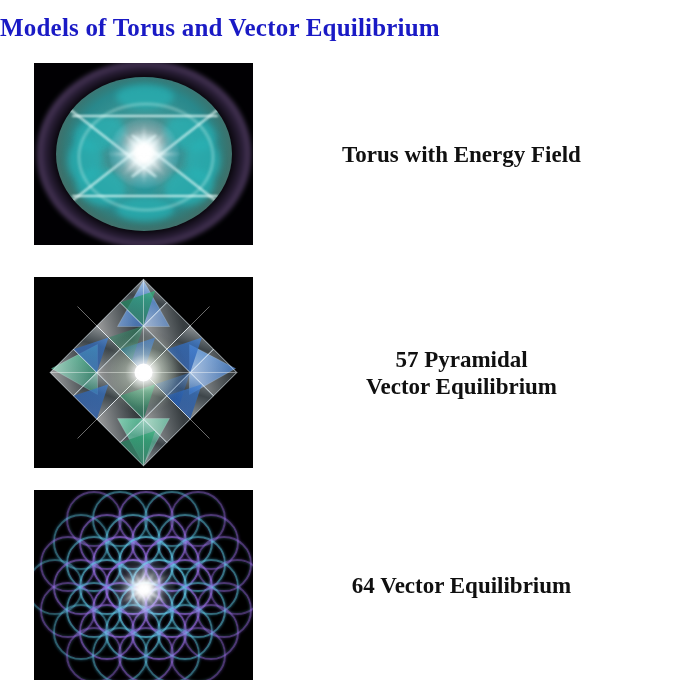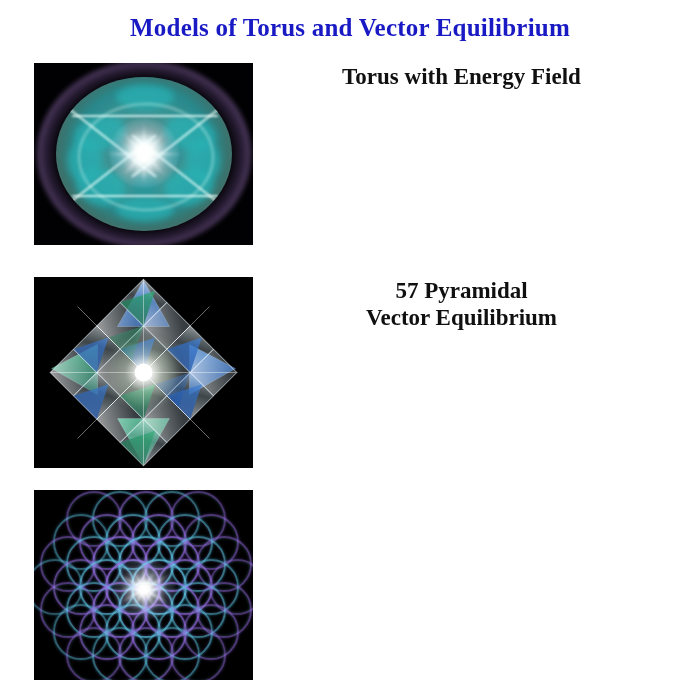--- a/index.html
+++ b/index.html
@@ -20,37 +20,37 @@
     height: 700px;
     background: #ffffff;
   }
 
   
   #page-title {
     position: absolute;
     left: 0;
     top: 13px;
     width: 700px;
-    text-align: center;
     font-family: "Liberation Serif", serif;
     font-weight: bold;
     font-size: 25px;
     line-height: 30px;
     letter-spacing: 0.2px;
     color: #1a1ac5;
     white-space: nowrap;
   }
 
   
   .model-row {
     position: absolute;
     left: 0;
     width: 700px;
     display: flex;
     flex-direction: row;
+    align-items: center;
   }
   #row-1 { top: 63px;  height: 182px; }
   #row-2 { top: 277px; height: 191px; }
   #row-3 { top: 490px; height: 190px; }
 
   .thumb-wrap {
     position: relative;
     flex: 0 0 auto;
     margin-left: 34px;
     background: #000000;
@@ -463,16 +463,17 @@
         <div class="fol-spike fsp-2"></div>
         <div class="fol-spike fsp-3"></div>
         <div class="fol-spike fsp-4"></div>
         <div class="fol-spike fsp-5"></div>
         <div class="fol-spike fsp-6"></div>
         <div class="fol-core"></div>
       </div>
     </div>
 
     <div class="row-label">
+      <span class="lbl-line">64 Vector Equilibrium</span>
     </div>
   </div>
 
 </div>
 
 </body></html>

